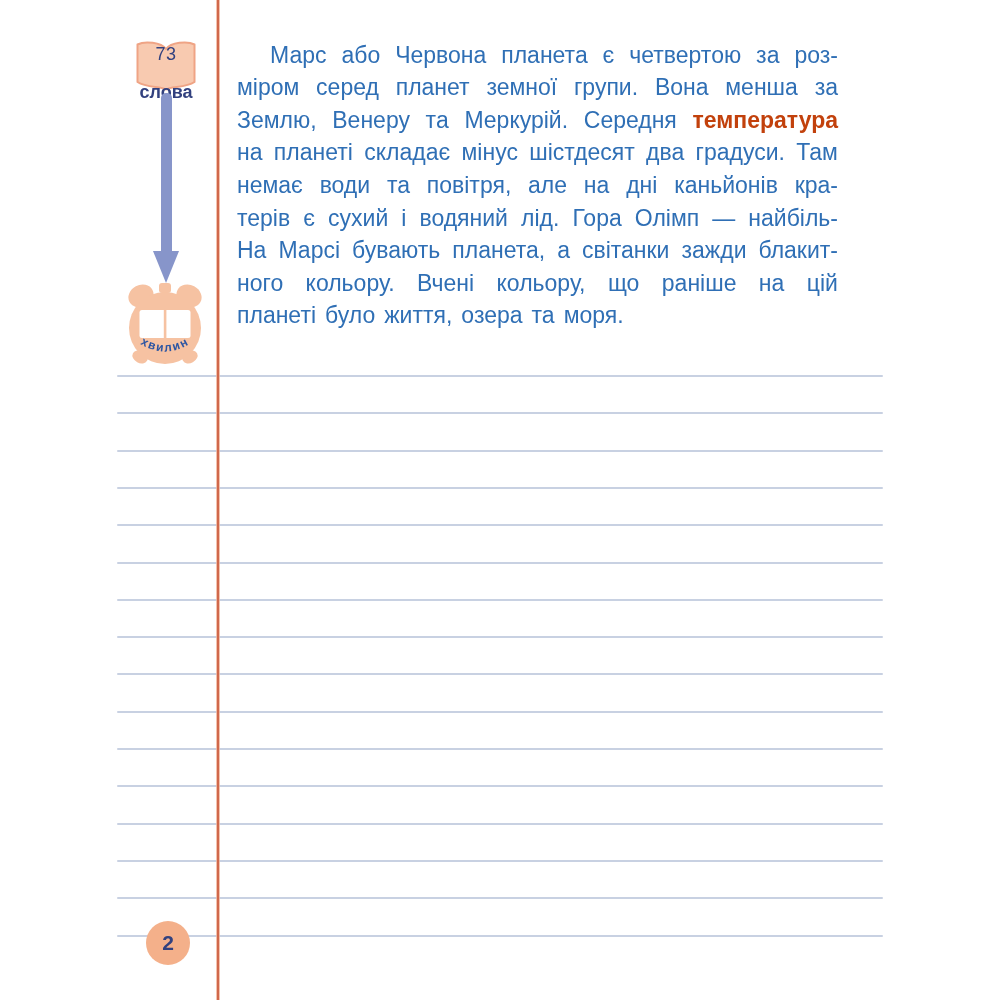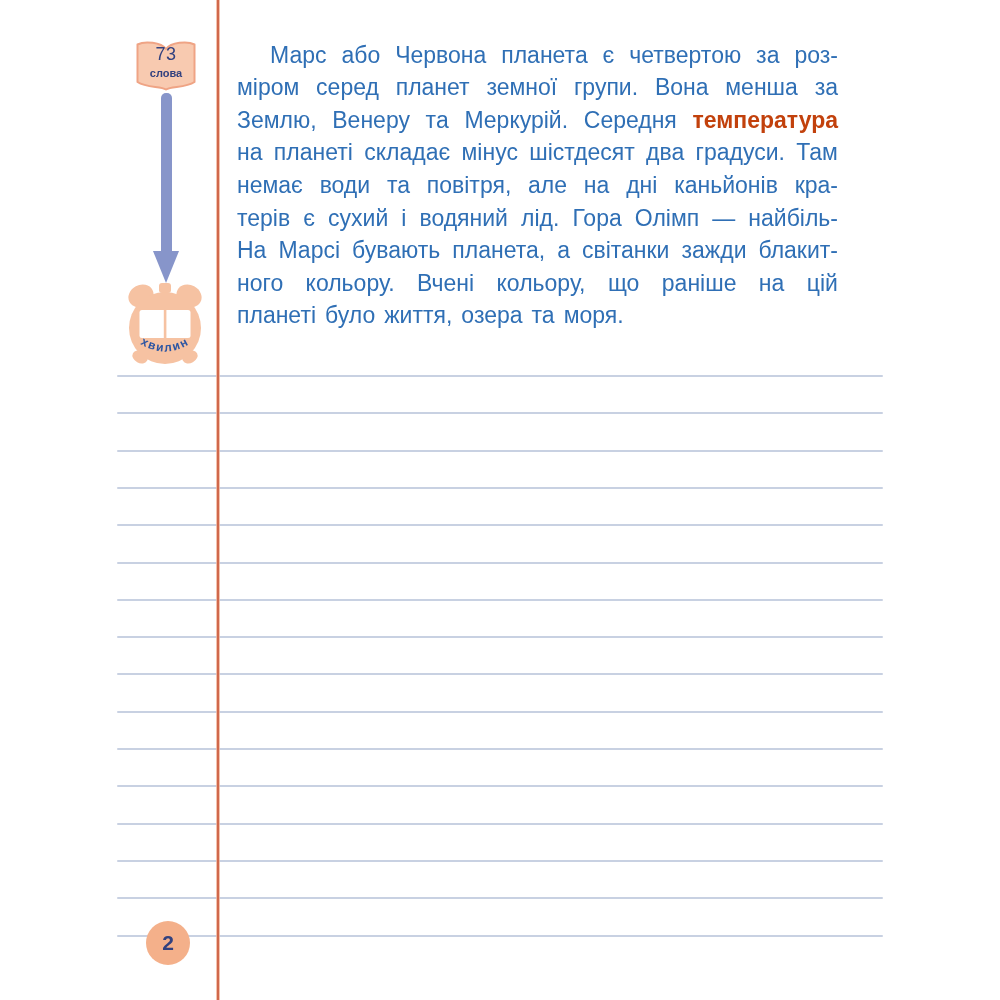--- a/index.html
+++ b/index.html
@@ -15,21 +15,21 @@
   }
 
   
   .book-badge { position: absolute; left: 132px; top: 39px; width: 68px; height: 54px; }
   .book-badge svg { position: absolute; left: 0; top: 0; }
   .book-badge .badge-text {
     position: absolute; left: 0; top: 6px; width: 68px; text-align: center;
     color: #32417f; line-height: 1;
   }
   .badge-count { font-size: 18px; font-weight: normal; letter-spacing: 0.5px; }
-  .badge-unit  { font-size: 11px; font-weight: bold; margin-top: 5px; }
+  .badge-unit  { font-size: 18px; font-weight: bold; margin-top: 20px; }
 
   
   .arrow-shaft {
     position: absolute; left: 161px; top: 93px; width: 11px; height: 159px;
     background: #8795ca; border-radius: 5px 5px 0 0;
   }
   .arrow-head {
     position: absolute; left: 153px; top: 251px; width: 0; height: 0;
     border-left: 13.5px solid transparent; border-right: 13.5px solid transparent;
     border-top: 32px solid #8795ca;

